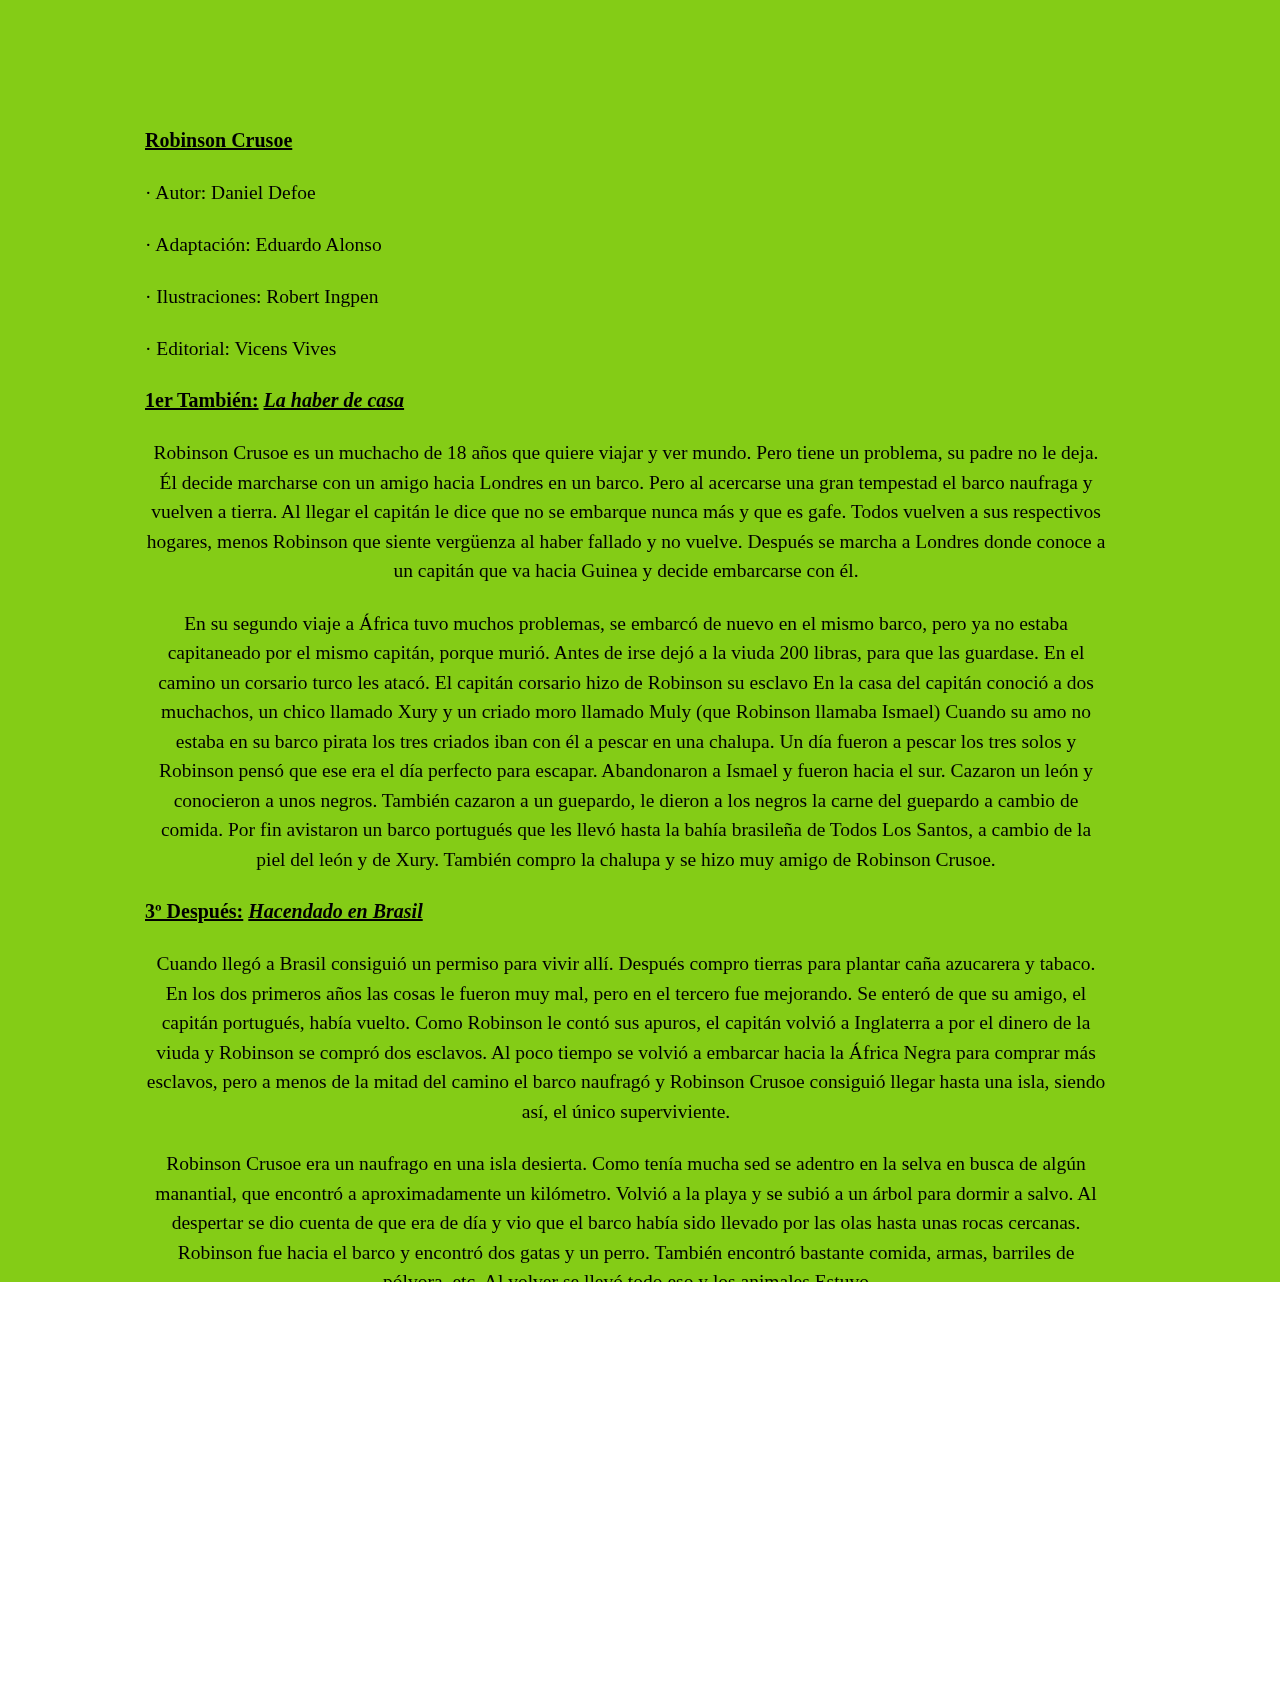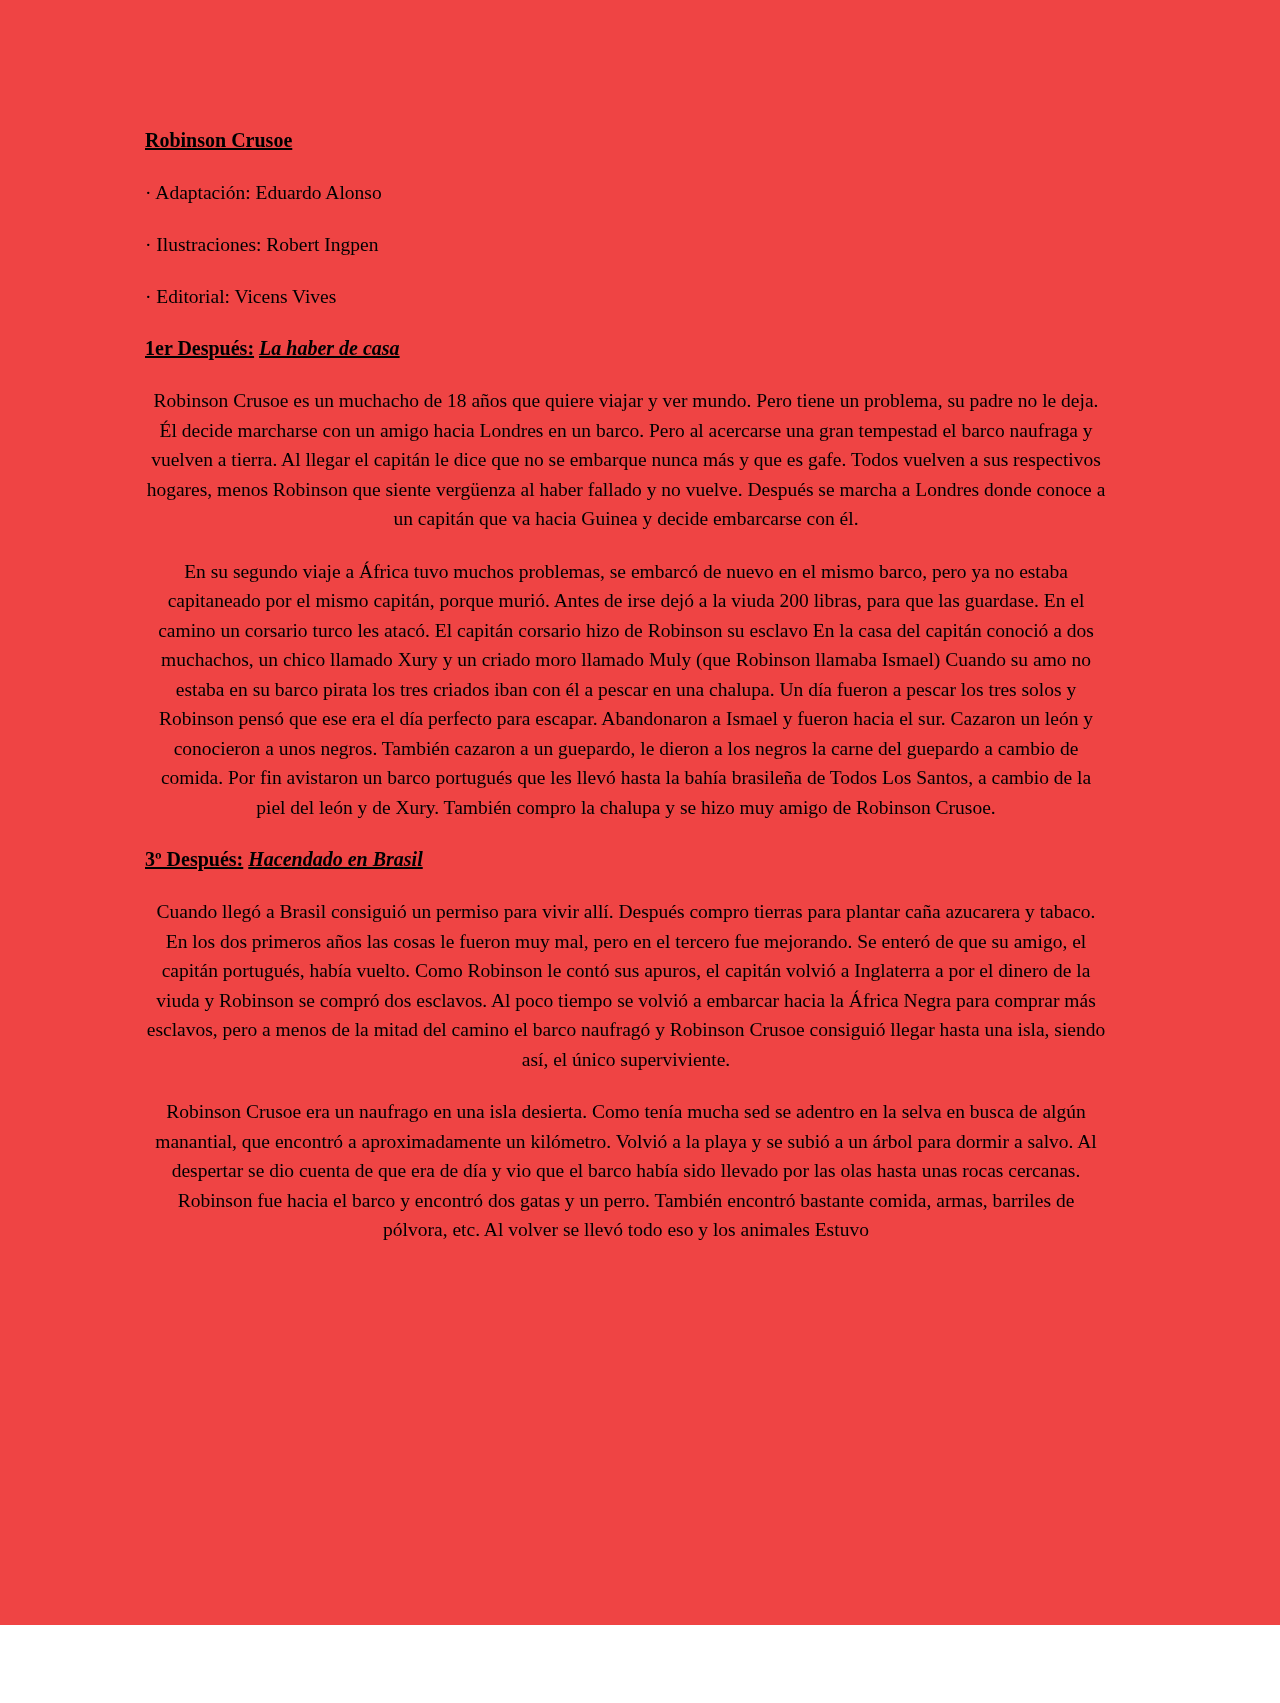--- a/index.html
+++ b/index.html
@@ -3,22 +3,22 @@
 <meta charset="utf-8">
 <style>
   html, body {
     margin: 0;
     padding: 0;
     background: #ffffff;
   }
   .page {
     position: relative;
     width: 1280px;
-    height: 1625px;
-    background: #ef4444;
+    height: 1282px;
+    background: #84cc16;
     color: #000000;
     font-family: "Liberation Serif", serif;
     overflow: hidden;
   }
   .content {
     position: absolute;
     left: 145px;
     top: 126px;
     width: 962px;
   }
@@ -63,26 +63,27 @@
   }
 </style>
 </head>
 <body>
 
 <div class="page">
   <div class="content">
 
     <div class="doc-title">Robinson Crusoe</div>
 
+    <p class="meta-line">· Autor: Daniel Defoe</p>
     <p class="meta-line">· Adaptación: Eduardo Alonso</p>
     <p class="meta-line">· Ilustraciones: Robert Ingpen</p>
     <p class="meta-line">· Editorial: Vicens Vives</p>
 
     <div class="chapter-heading">
-      <span class="ch-label">1er Después:</span>
+      <span class="ch-label">1er También:</span>
       <span class="ch-title">La haber de casa</span>
     </div>
     <p class="body-paragraph">Robinson Crusoe es un muchacho de 18 años que quiere viajar y ver mundo. Pero tiene un problema, su padre no le deja. Él decide marcharse con un amigo hacia Londres en un barco. Pero al acercarse una gran tempestad el barco naufraga y vuelven a tierra. Al llegar el capitán le dice que no se embarque nunca más y que es gafe. Todos vuelven a sus respectivos hogares, menos Robinson que siente vergüenza al haber fallado y no vuelve. Después se marcha a Londres donde conoce a un capitán que va hacia Guinea y decide embarcarse con él.</p>
 
     <p class="body-paragraph">En su segundo viaje a África tuvo muchos problemas, se embarcó de nuevo en el mismo barco, pero ya no estaba capitaneado por el mismo capitán, porque murió. Antes de irse dejó a la viuda 200 libras, para que las guardase. En el camino un corsario turco les atacó. El capitán corsario hizo de Robinson su esclavo En la casa del capitán conoció a dos muchachos, un chico llamado Xury y un criado moro llamado Muly (que Robinson llamaba Ismael) Cuando su amo no estaba en su barco pirata los tres criados iban con él a pescar en una chalupa. Un día fueron a pescar los tres solos y Robinson pensó que ese era el día perfecto para escapar. Abandonaron a Ismael y fueron hacia el sur. Cazaron un león y conocieron a unos negros. También cazaron a un guepardo, le dieron a los negros la carne del guepardo a cambio de comida. Por fin avistaron un barco portugués que les llevó hasta la bahía brasileña de Todos Los Santos, a cambio de la piel del león y de Xury. También compro la chalupa y se hizo muy amigo de Robinson Crusoe.</p>
 
     <div class="chapter-heading">
       <span class="ch-label">3º Después:</span>
       <span class="ch-title">Hacendado en Brasil</span>
     </div>

